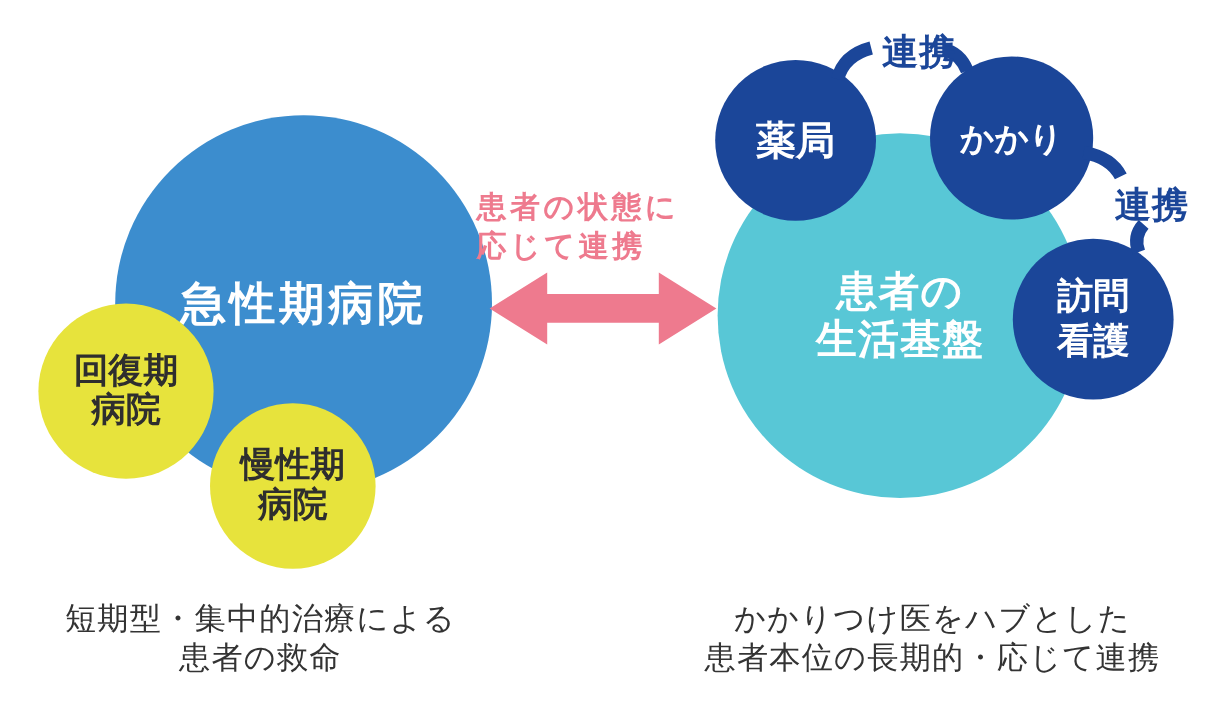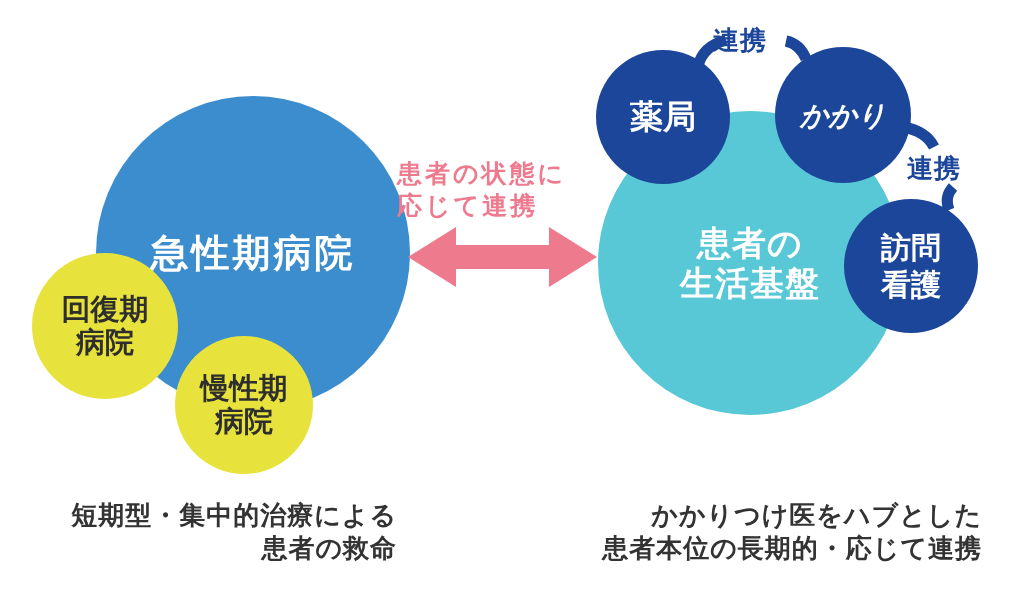--- a/index.html
+++ b/index.html
@@ -27,36 +27,36 @@
   .recovery{left:32px;top:253px;width:146px;height:146px;background:var(--left-sub);
     color:var(--circle-dark-text);font-size:29px;font-weight:700;line-height:33px;z-index:2;}
   .chronic{left:175px;top:336px;width:138px;height:138px;background:var(--left-sub);
     color:var(--circle-dark-text);font-size:29px;font-weight:700;line-height:33px;z-index:2;}
   
   .foundation{left:598px;top:111px;width:304px;height:304px;background:var(--right-main);
     color:#fff;font-size:34px;font-weight:700;line-height:40px;letter-spacing:1px;z-index:1;}
   .pharmacy{left:596px;top:50px;width:134px;height:134px;background:var(--right-sub);
     color:#fff;font-size:33px;font-weight:700;z-index:2;}
   .family-doctor{left:775px;top:47px;width:136px;height:136px;background:var(--right-sub);
-    color:#fff;font-size:28px;font-weight:700;line-height:35px;z-index:2;font-style:italic;}
+    color:#fff;font-size:28px;font-weight:700;line-height:35px;z-index:2;}
   .visiting-nurse{left:844px;top:199px;width:134px;height:134px;background:var(--right-sub);
     color:#fff;font-size:30px;font-weight:700;line-height:37px;z-index:2;}
   .link-label{
-    position:absolute;color:var(--right-sub);font-size:26px;font-weight:700;
-    text-align:left;width:84px;z-index:4;letter-spacing:1px;
+    position:absolute;color:var(--right-sub);font-size:30px;font-weight:700;
+    text-align:right;width:84px;z-index:4;letter-spacing:1px;
   }
   .link-label.top{left:713px;top:23px;}
   .link-label.right{left:907px;top:151px;}
   .center-label{
     position:absolute;left:397px;top:157px;width:200px;text-align:left;
     color:var(--link);font-size:25px;font-weight:700;line-height:32px;letter-spacing:3px;z-index:2;
   }
   .caption{
-    position:absolute;text-align:right;color:var(--caption-text);
-    font-size:26px;font-weight:700;line-height:33px;letter-spacing:1px;z-index:2;
+    position:absolute;text-align:center;color:var(--caption-text);
+    font-size:26px;font-weight:400;line-height:33px;letter-spacing:1px;z-index:2;
   }
   .caption.left{left:37px;top:499px;width:360px;}
   .caption.right{left:572px;top:499px;width:410px;}
   .overlay{position:absolute;left:0;top:0;width:1024px;height:596px;z-index:3;pointer-events:none;}
   .arc{fill:none;stroke:var(--right-sub);stroke-width:11px;stroke-linecap:butt;}
 </style>
 </head>
 <body>
 
 <div class="canvas">

